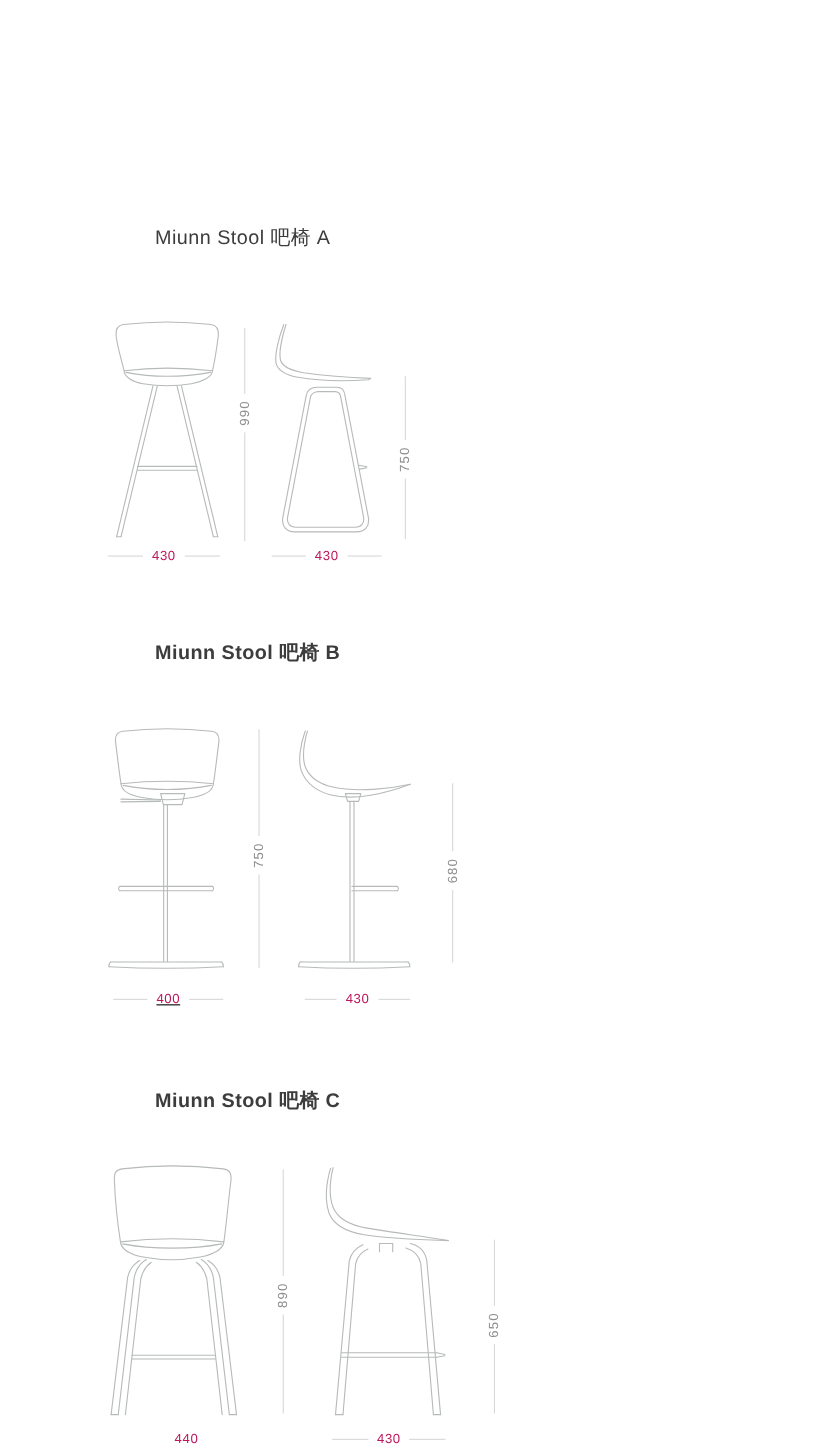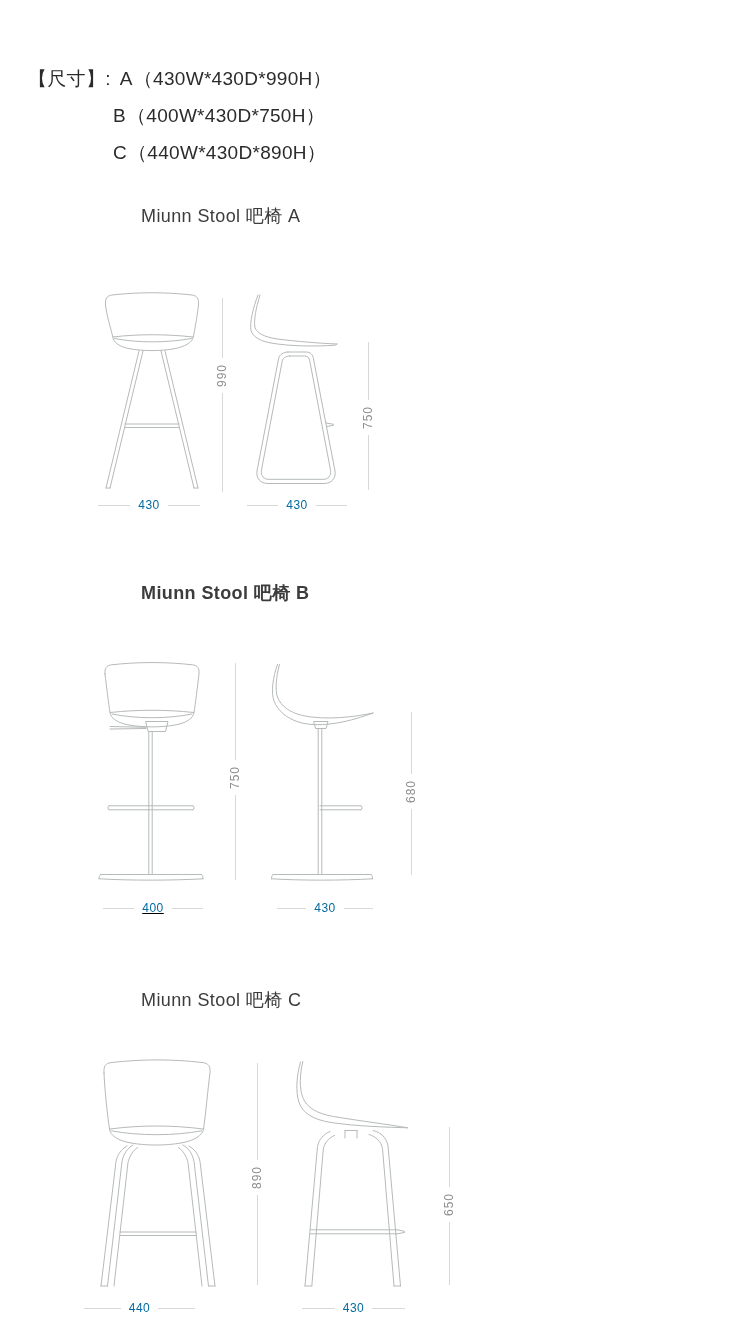--- a/index.html
+++ b/index.html
@@ -27,38 +27,27 @@
   
   .vdim{position:absolute;width:16px;display:flex;flex-direction:column;align-items:center;}
   .vdim .vline{width:1px;background:#d8d8d8;}
   .vdim .vline.grow{flex:1;}
   .vdim .vtext{
     writing-mode:vertical-rl;transform:rotate(180deg);
     color:#8e8e8e;font-size:12px;letter-spacing:1px;margin:6px 0;line-height:14px;
   }
   .hdim{position:absolute;height:15px;display:flex;flex-direction:row;align-items:center;}
   .hdim .hline{height:1px;background:#d8d8d8;flex:1;}
-  .hdim .htext{color:#0369a1;font-size:12px;letter-spacing:.5px;margin:0 8px;line-height:15px;}
+  .hdim .htext{color:#be185d;font-size:12px;letter-spacing:.5px;margin:0 8px;line-height:15px;}
 </style>
 </head>
 <body>
 
 <div class="page">
 
-  <div class="spec">
-    <div class="spec-row">
-      <span class="spec-label">【尺寸】:</span><span class="spec-letter">A</span><span>（430W*430D*990H）</span>
-    </div>
-    <div class="spec-row">
-      <span class="spec-indent"></span><span class="spec-letter">B</span><span>（400W*430D*750H）</span>
-    </div>
-    <div class="spec-row">
-      <span class="spec-indent"></span><span class="spec-letter">C</span><span>（440W*430D*890H）</span>
-    </div>
-  </div>
 
   <div class="sec-title" style="top:204px;">Miunn Stool 吧椅 A</div>
 
   <svg class="draw" style="left:96px;top:290px;" width="112" height="204" viewBox="0 0 112 204">
     <g>
       <path d="M9.5,15 C9,8.5 11,5.8 16,5 C42,2 70,2 96,5 C101,5.8 103,8.5 102.5,15 C101,27 99,39 97.2,47 C70,44 42,44 16.8,47 C15,39 11,27 9.5,15 Z"></path>
       <path d="M16.8,47 C17,52.5 24,57 34,58.8 C48,61.2 64,61.2 78,58.8 C88,57 97,52.5 97.2,47"></path>
       <path d="M18.5,48.5 C42,53 70,53 95.5,48.5"></path>
     </g>
     <g>
@@ -167,21 +156,21 @@
     <div class="vline" style="height:62px;"></div>
     <span class="vtext">680</span>
     <div class="vline grow"></div>
   </div>
   <div class="hdim" style="left:277px;top:901px;width:96px;">
     <div class="hline"></div>
     <span class="htext">430</span>
     <div class="hline"></div>
   </div>
 
-  <div class="sec-title" style="top:988px;">Miunn Stool 吧椅 C</div>
+  <div class="sec-title" style="top:988px;font-weight:bold;">Miunn Stool 吧椅 C</div>
 
   <svg class="draw" style="left:96px;top:1058px;" width="124" height="236" viewBox="0 0 124 236">
     <g>
       <path d="M8,15 C7.5,8 9.5,5.5 15,4.6 C46,1 76,1 107,4.6 C112.5,5.5 114.5,8 114,15 C112,30 109.5,58 107.5,71 C75,67 46,67 13.5,71 C11.5,58 8.5,30 8,15 Z"></path>
       <path d="M13.5,71 C14,77.5 22,82.5 34,84.8 C50,87.8 70,87.8 86,84.8 C98,82.5 107,77.5 107.5,71"></path>
       <path d="M15.5,72.8 C42,78 79,78 105.5,72.8"></path>
     </g>
     <g>
       <path d="M31,88 C25,91.5 21.5,96.5 20,103.5 L5,228"></path>
       <path d="M37,87 C31,90.5 27.5,96 26,103.5 L11.5,228"></path>
@@ -194,21 +183,21 @@
       <path d="M24,174 L100,174"></path>
         <path d="M24,177.5 L100,177.5"></path>
     </g>
   </svg>
 
   <div class="vdim" style="left:249px;top:1063px;height:222px;">
     <div class="vline" style="height:97px;"></div>
     <span class="vtext">890</span>
     <div class="vline grow"></div>
   </div>
-  <div class="hdim" style="left:84px;top:1301px;width:111px;">
+  <div class="hdim" style="left:114px;top:1301px;width:111px;flex-direction:column;">
     <div class="hline"></div>
     <span class="htext">440</span>
     <div class="hline"></div>
   </div>
 
   <svg class="draw" style="left:293px;top:1058px;" width="122" height="236" viewBox="0 0 122 236">
     <g>
       <path d="M7.5,4 C3.5,18 2.5,33.5 6,44.5 C10,55.5 20,61.5 38,64.5 C65,68.5 95,69.2 114.5,69.8"></path>
       <path d="M9.8,3.5 C6.8,16 6.2,30 9.8,39.5 C13.8,49.5 23.5,55.5 40.5,58.5 C66,62.8 96,66.5 114.5,69.8"></path>
       <path d="M52,72.5 L64,72.5"></path>

